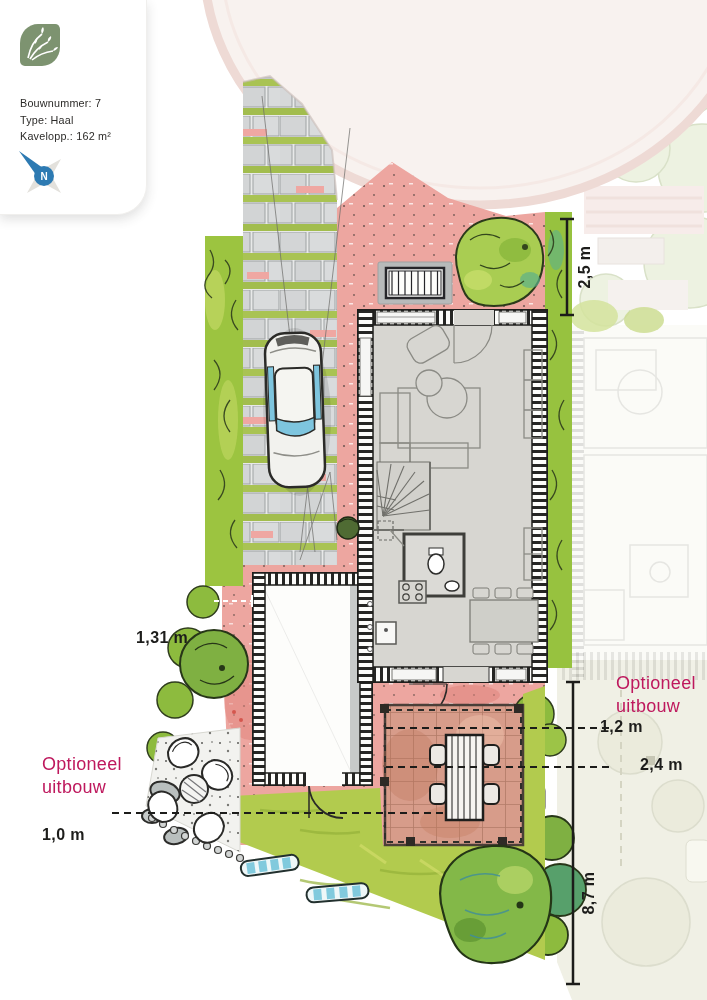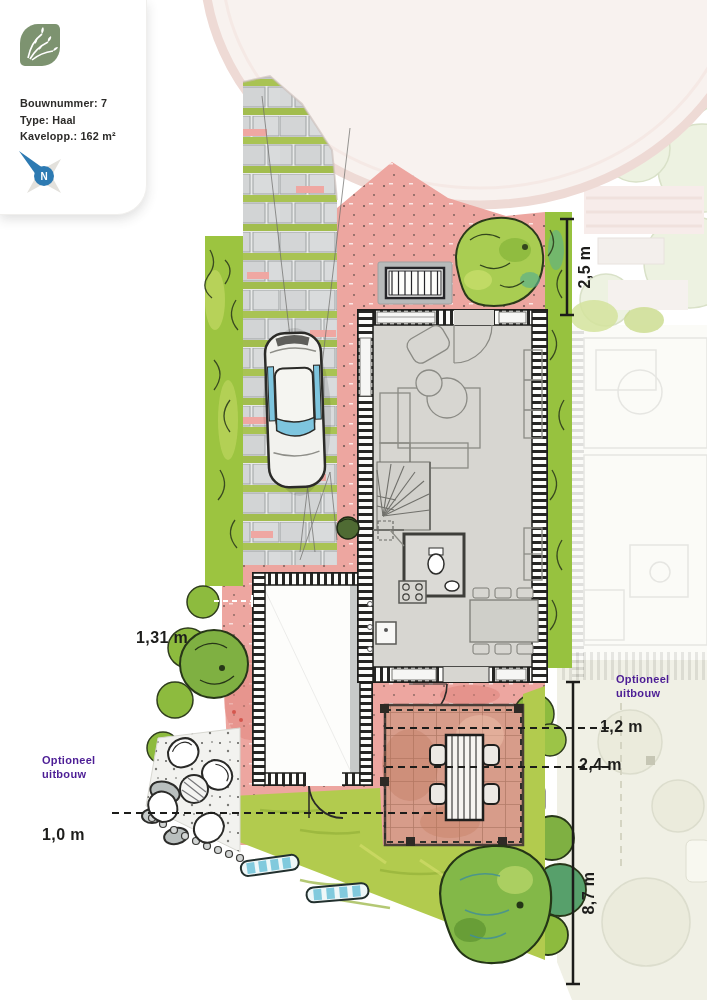--- a/index.html
+++ b/index.html
@@ -5,28 +5,28 @@
   html,body{margin:0;padding:0;background:#ffffff;}
   .stage{position:relative;width:707px;height:1000px;background:#ffffff;overflow:hidden;
          font-family:"Liberation Sans",sans-serif;}
   svg.plan{position:absolute;left:0;top:0;}
   
   .card{position:absolute;left:0;top:0;width:146px;height:214px;background:#ffffff;
         border-radius:0 0 30px 0;box-shadow:0 4px 12px rgba(50,50,50,.16);
         border-right:1px solid #f0efed;border-bottom:1px solid #f0efed;z-index:30;}
   .logo{position:absolute;left:20px;top:24px;width:40px;height:42px;background:#7d9370;
         border-radius:45% 12% 45% 12%;}
-  .card-text{position:absolute;left:20px;top:95px;font-size:10.8px;font-weight:700;
+  .card-text{position:absolute;left:20px;top:95px;font-size:10.8px;font-weight:400;
              color:#2c2b29;line-height:1.55;letter-spacing:.2px;white-space:nowrap;}
   .compass{position:absolute;left:12px;top:144px;}
   
   .dim-label{position:absolute;font-weight:700;color:#1d1d1b;font-size:16px;
              letter-spacing:.4px;white-space:nowrap;z-index:20;}
   .dim-label.rot{text-align:center;transform:rotate(-90deg);}
-  .opt-label{position:absolute;font-weight:700;color:#4c1d95;font-size:11px;
+  .opt-label{position:absolute;font-weight:400;color:#be185d;font-size:18px;
              line-height:1.3;letter-spacing:.3px;z-index:20;}
 </style>
 </head>
 <body>
 
 <div class="stage">
 
 <svg class="plan" width="707" height="1000" viewBox="0 0 707 1000">
   <defs>
     <pattern id="hatchH" width="7" height="10" patternUnits="userSpaceOnUse">
@@ -486,21 +486,21 @@
 </svg>
 
 <div class="dim-label rot" style="left:555px;top:258px;width:60px;">2,5 m</div>
 
 <div class="dim-label" style="left:136px;top:589px;margin-top:40px;">1,31 m</div>
 
 <div class="opt-label" style="left:616px;top:672px;width:82px;">Optioneel uitbouw</div>
 
 <div class="dim-label" style="left:600px;top:718px;">1,2 m</div>
 
-<div class="dim-label" style="left:579px;top:756px;">2,4 m</div>
+<div class="dim-label" style="left:640px;top:756px;">2,4 m</div>
 
 <div class="opt-label" style="left:42px;top:753px;width:80px;">Optioneel uitbouw</div>
 
 <div class="dim-label" style="left:42px;top:826px;">1,0 m</div>
 
 <div class="dim-label rot" style="left:559px;top:884px;width:60px;">8,7 m</div>
 
 <div class="card">
   <div class="logo">
     <svg width="40" height="42" viewBox="0 0 40 42">

